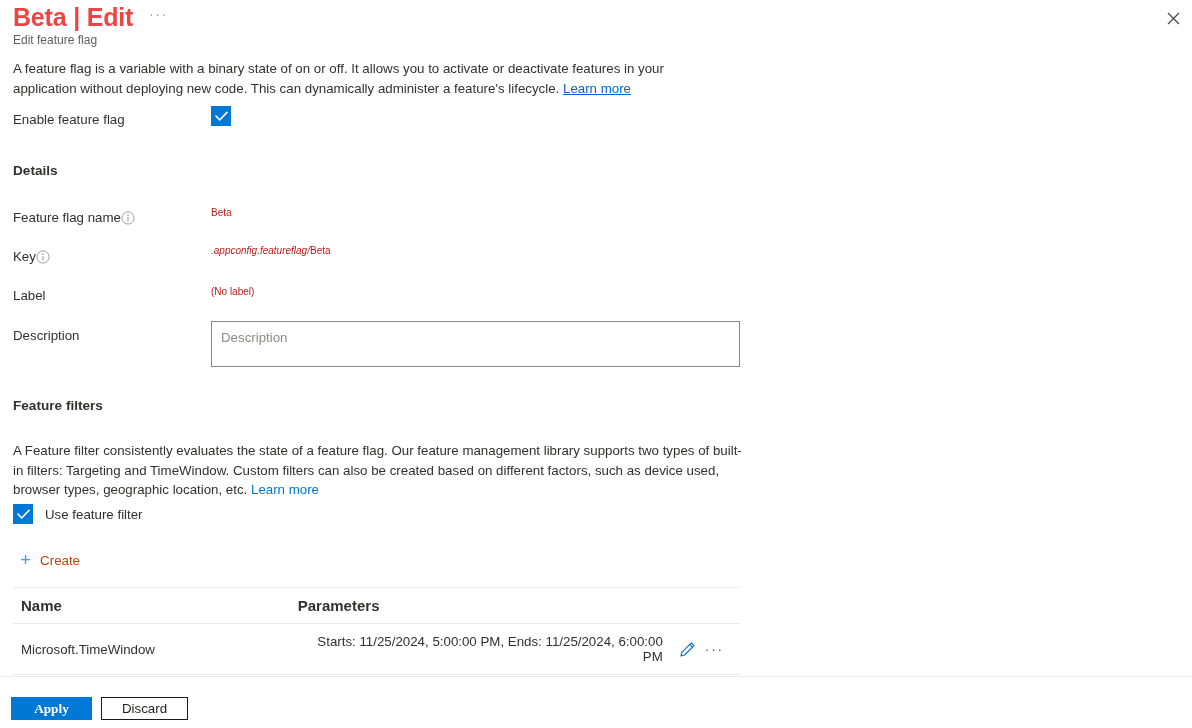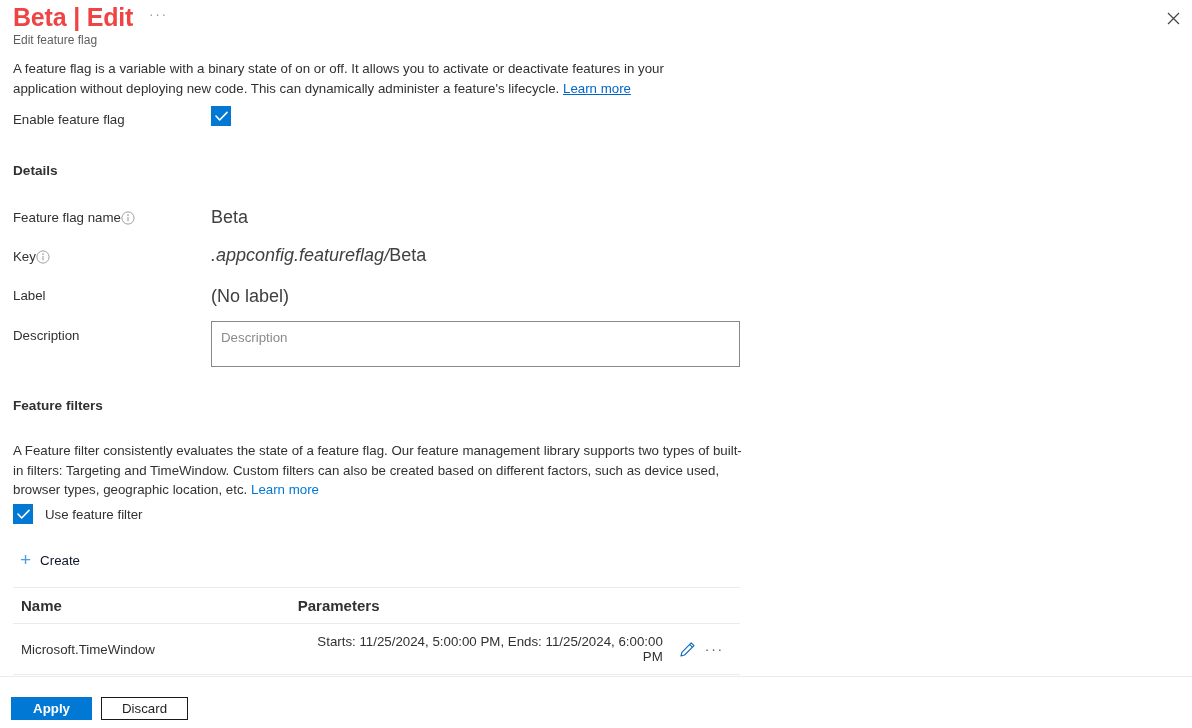--- a/index.html
+++ b/index.html
@@ -135,22 +135,22 @@
     height: 14px;
     display: inline-flex;
     align-items: center;
     justify-content: center;
   }
   .info-icon svg { display: block; }
 
   .field-value {
     position: absolute;
     left: 211px;
-    font-size: 18px;
-    color: #404040;
+    font-size: 10px;
+    color: #b91c1c;
   }
   .key-prefix { font-style: italic; }
 
   .desc-box {
     position: absolute;
     left: 211px;
     top: 321px;
     width: 529px;
     height: 46px;
     border: 1px solid #8a8886;
@@ -198,21 +198,21 @@
     padding: 3px 5px 3px 2px;
   }
   .create-btn .plus {
     color: #4a9fe0;
     font-size: 19px;
     line-height: 16px;
     font-weight: 400;
   }
   .create-btn .ctext {
     font-size: 13.3px;
-    color: #0f172a;
+    color: #c2410c;
   }
 
   
   .filters-table {
     position: absolute;
     left: 13px;
     top: 587px;
     width: 727px;
     border-collapse: collapse;
     font-size: 13.3px;
@@ -276,20 +276,21 @@
     line-height: 21px;
     text-align: center;
   }
   .btn-apply {
     left: 11px;
     width: 81px;
     background: #0078d4;
     color: #ffffff;
     border: 1px solid #0078d4;
     font-weight: bold;
+    font-family: Liberation Serif, serif;
   }
   .btn-discard {
     left: 101px;
     width: 87px;
     background: #ffffff;
     color: #201f1e;
     border: 1px solid #1b1a19;
   }
 </style>
 </head>

